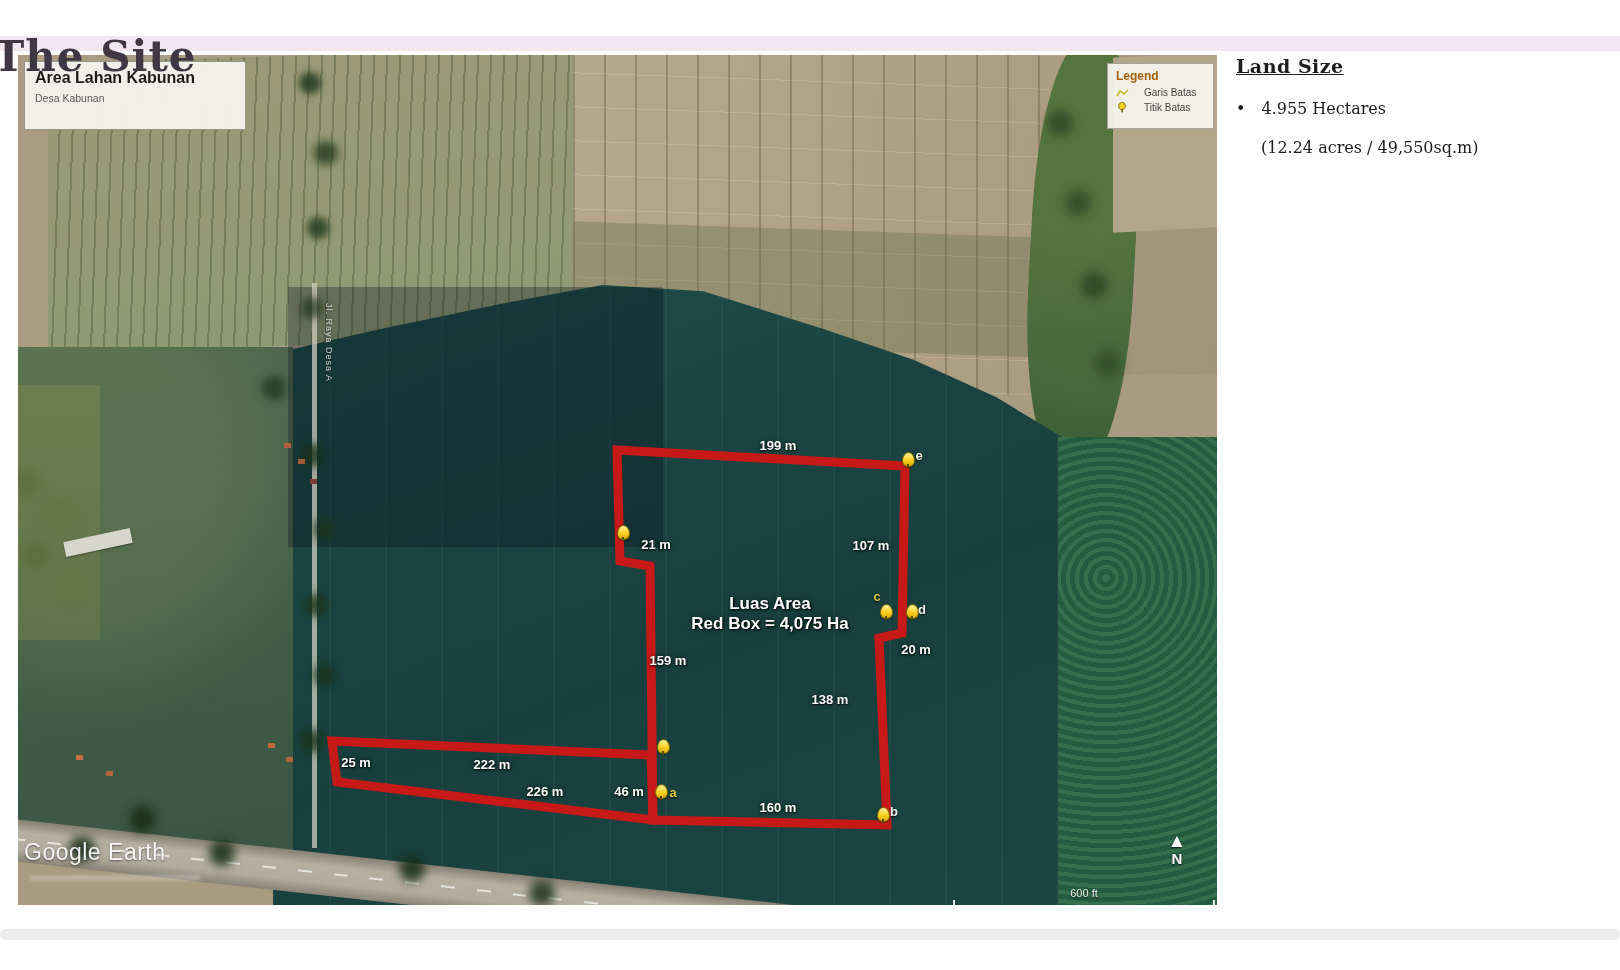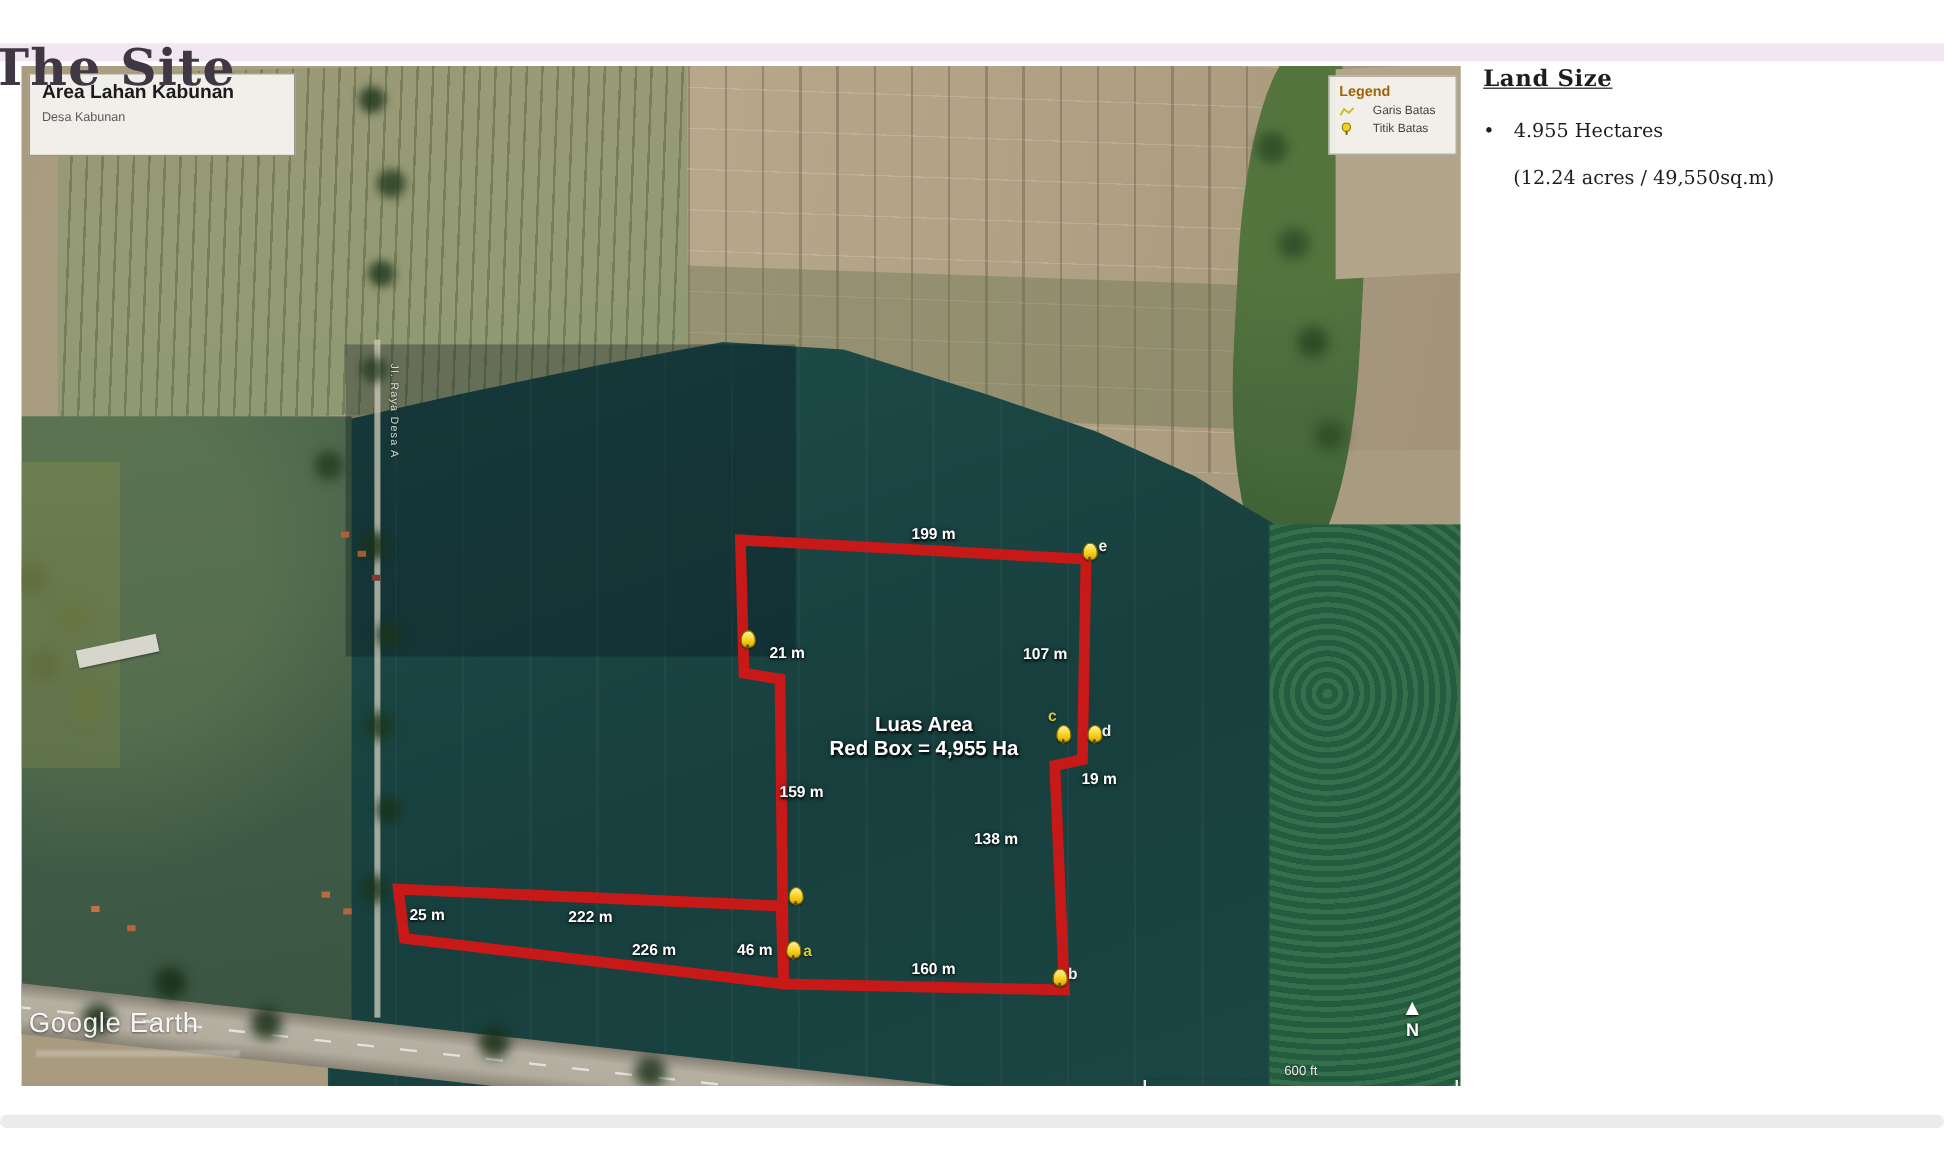--- a/index.html
+++ b/index.html
@@ -129,28 +129,28 @@
   </div>
 
   <svg class="boundary-svg" viewBox="0 0 1199 850">
     <polygon class="poly-main" fill="none" stroke-width="9" stroke-linejoin="miter" stroke="#c81919" points="599,395 887,411 884,578 861,583 869,770 635,765 632,511 602,506"></polygon>
     <polygon class="poly-strip" fill="none" stroke-width="9" stroke-linejoin="miter" stroke="#c81919" points="314,686 633,700 635,765 319,727"></polygon>
   </svg>
 
   <div id="overlay">
     <div class="area-label">
       <span style="position:static;display:block;">Luas Area</span>
-      <span style="position:static;display:block;">Red Box = 4,955 Ha</span>
+      <span style="position:static;display:block;">Red Box = 4,075 Ha</span>
     </div>
     <span class="road-name">Jl. Raya Desa A</span>
   <span class="meas" style="left: 760px; top: 390px;">199 m</span>
       <span class="meas" style="left: 853px; top: 490px;">107 m</span>
       <span class="meas" style="left: 638px; top: 489px;">21 m</span>
       <span class="meas" style="left: 650px; top: 605px;">159 m</span>
-      <span class="meas" style="left: 898px; top: 594px;">19 m</span>
+      <span class="meas" style="left: 898px; top: 594px;">20 m</span>
       <span class="meas" style="left: 812px; top: 644px;">138 m</span>
       <span class="meas" style="left: 338px; top: 707px;">25 m</span>
       <span class="meas" style="left: 474px; top: 709px;">222 m</span>
       <span class="meas" style="left: 527px; top: 736px;">226 m</span>
       <span class="meas" style="left: 611px; top: 736px;">46 m</span>
       <span class="meas" style="left: 760px; top: 752px;">160 m</span>
       <span class="pin" style="left: 889px; top: 408px;"></span>
       <span class="pinlabel" style="left: 901px; top: 400px; color: rgb(240, 240, 226);">e</span>
       <span class="pin" style="left: 604px; top: 481px;"></span>
       <span class="pin" style="left: 867px; top: 560px;"></span>

